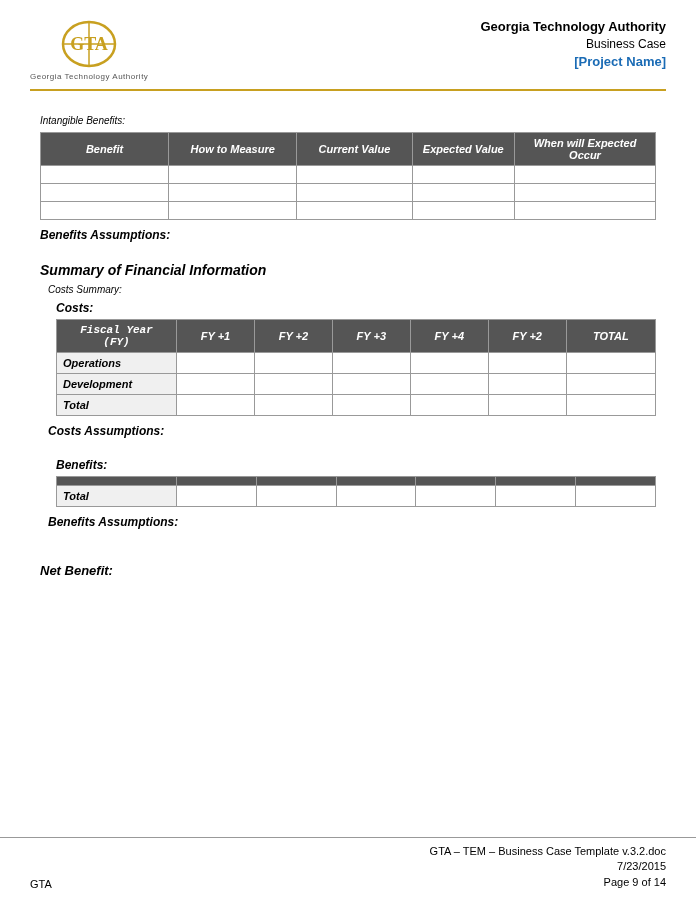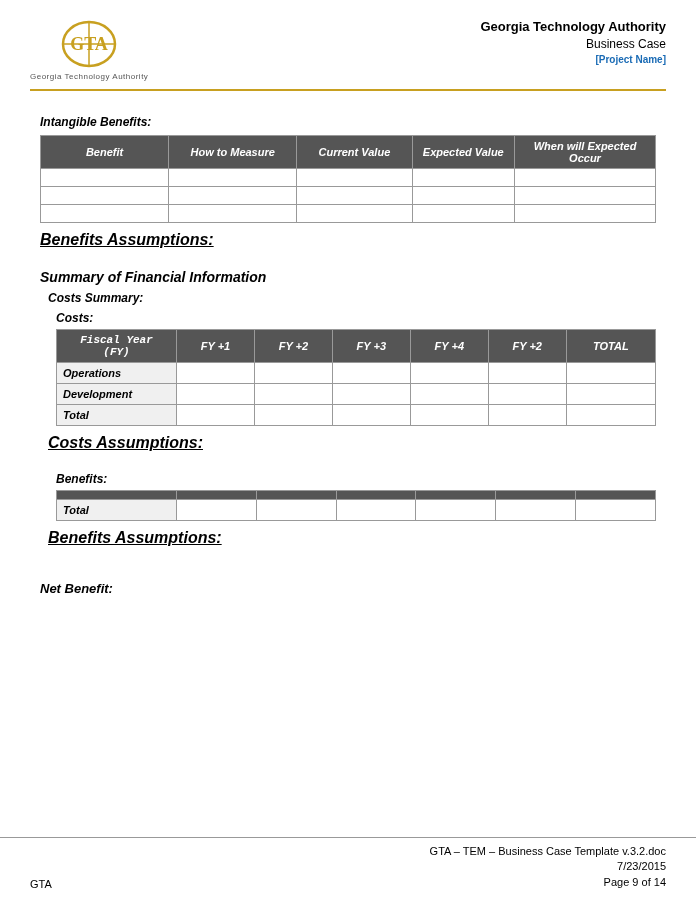--- a/index.html
+++ b/index.html
@@ -42,37 +42,37 @@
       line-height: 1.4;
     }
     .header-title {
       font-weight: bold;
       font-size: 13px;
     }
     .header-subtitle {
       font-size: 12px;
     }
     .header-project {
-      font-size: 10px;
+      font-size: 13px;
       font-weight: bold;
       color: #1a6bb5;
     }
     .header-line {
       border: none;
       border-top: 2px solid #c8a020;
       margin: 0 30px;
     }
     
     .content {
       padding: 14px 40px 0 40px;
     }
     .section-label {
       font-style: italic;
-      font-weight: bold;
-      font-size: 12px;
+      font-weight: normal;
+      font-size: 10px;
       margin-bottom: 6px;
     }
     .section-label-lg {
       font-style: italic;
       font-weight: bold;
       font-size: 14px;
       margin-bottom: 6px;
     }
     
     table {
@@ -104,23 +104,22 @@
     }
     .row-label-total td:first-child {
       font-style: italic;
       font-weight: bold;
       text-align: left;
     }
     .spacer { height: 10px; }
     .assumptions-label {
       font-style: italic;
       font-weight: bold;
-      font-size: 16px;
+      font-size: 12px;
       margin: 6px 0 10px 0;
-      text-decoration: underline;
     }
     .benefits-label {
       font-style: italic;
       font-weight: bold;
       font-size: 12px;
       margin-bottom: 4px;
     }
     .net-benefit-label {
       font-style: italic;
       font-weight: bold;

